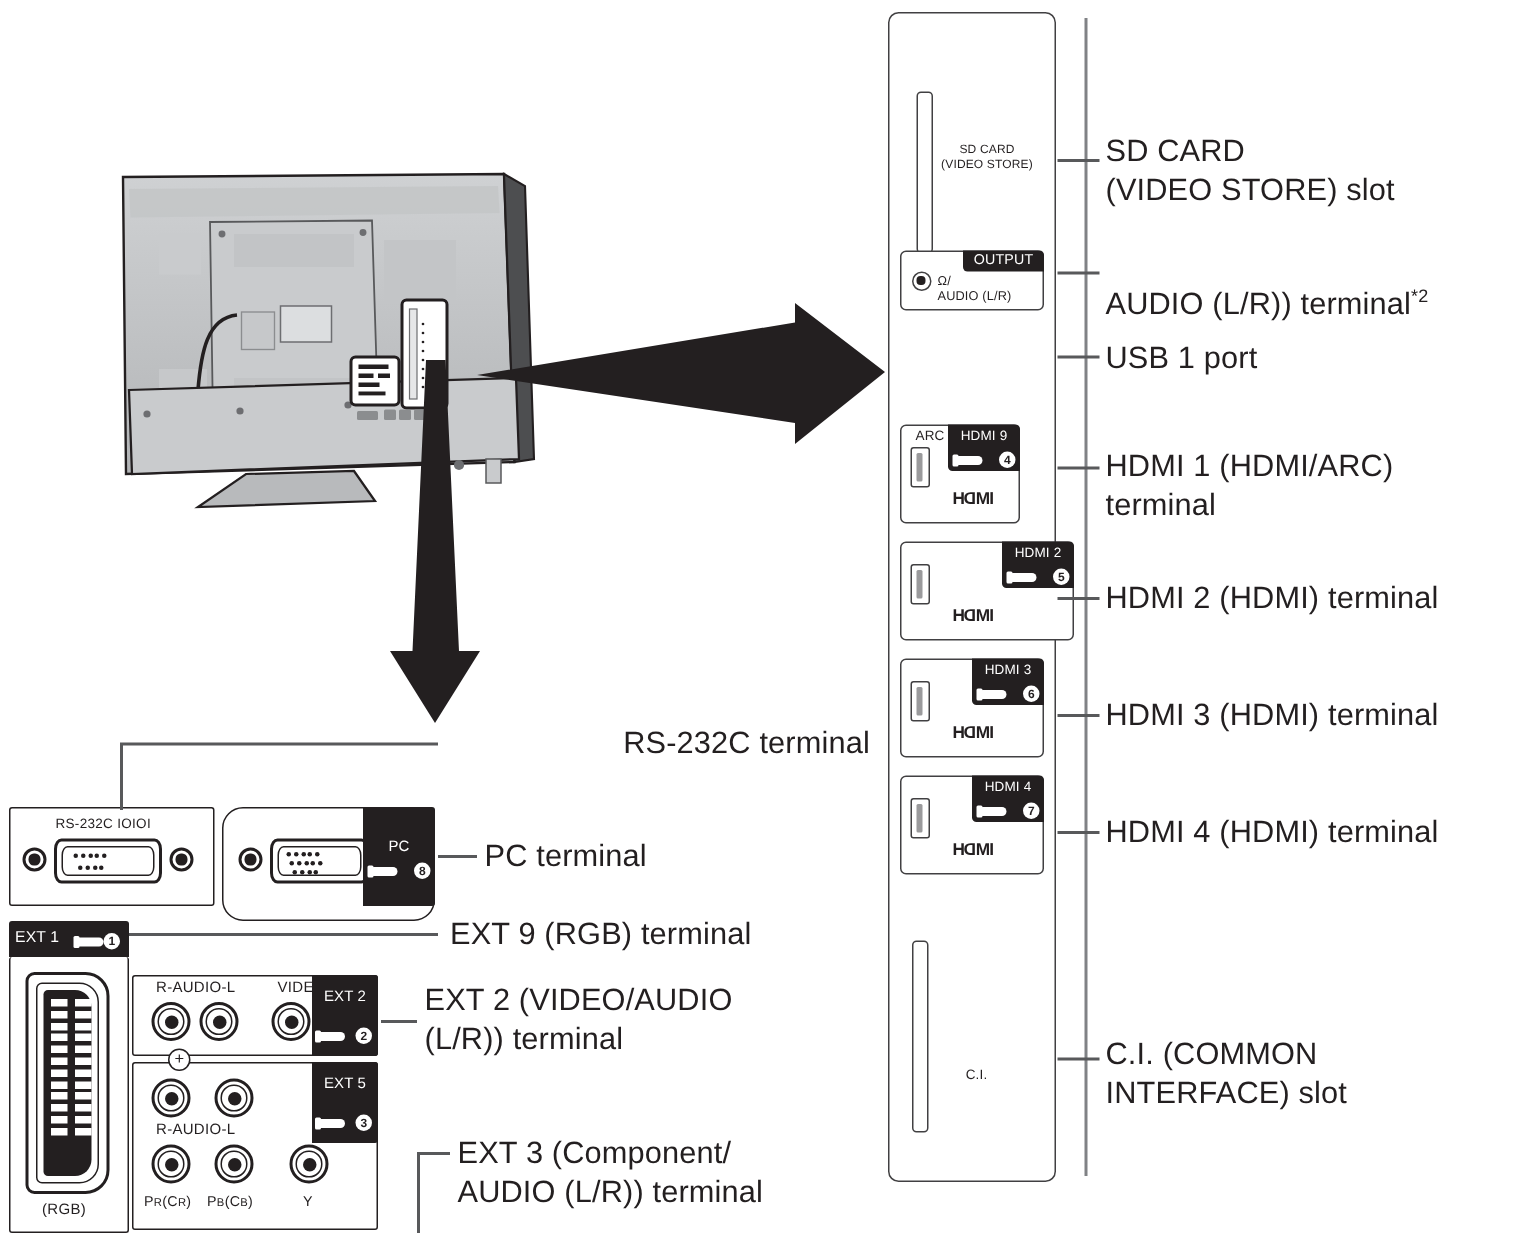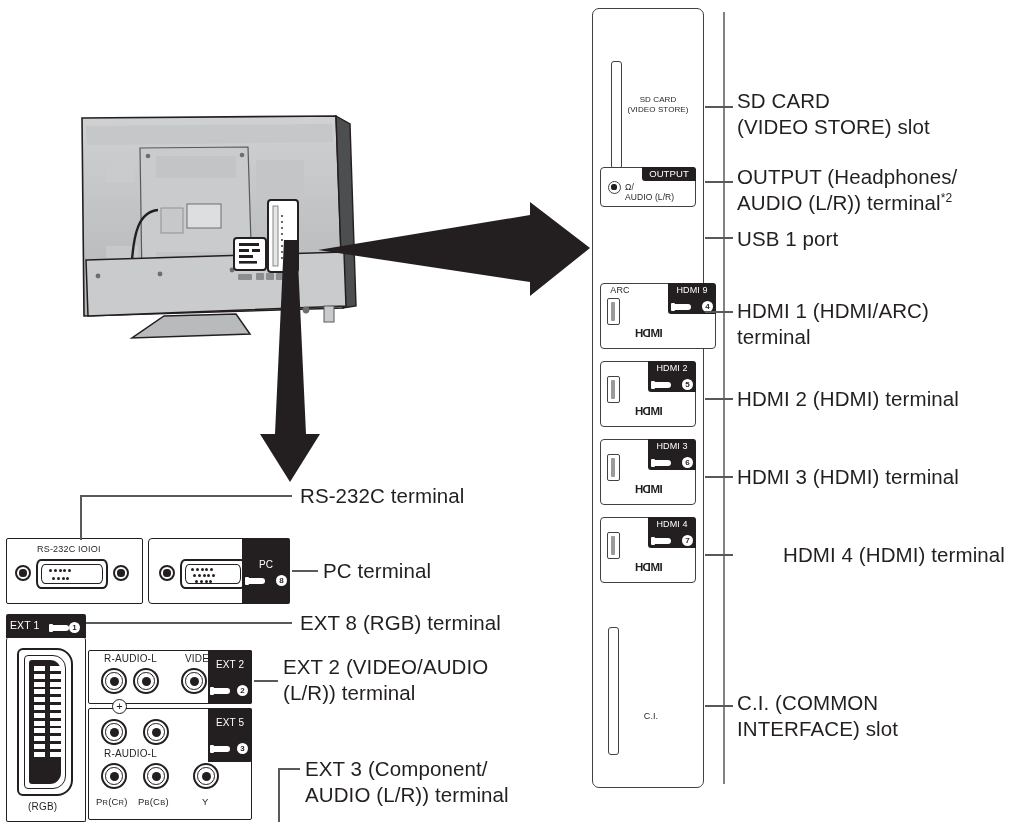--- a/index.html
+++ b/index.html
@@ -426,32 +426,32 @@
   <div class="term-box" style="left:7px; top:158px; width:96px; height:40px;">
     <div class="jack" style="left:7px; top:13px;"></div>
     <div class="badge" style="right:-1px; top:-1px; width:54px; height:14px; border-radius:0 3px 0 3px;">
       <div class="bl" style="top:1.5px; font-size:9.5px;">OUTPUT</div>
     </div>
     <div class="tiny" style="left:24px; top:15px; width:68px; text-align:left; font-size:8.5px;">Ω/
 AUDIO (L/R)</div>
   </div>
 
 
-  <div class="term-box" style="left:7px; top:274px; width:116px; height:66px;">
+  <div class="term-box" style="left:7px; top:274px; width:80px; height:66px;">
     <div class="tiny" style="left:3px; top:2px; width:32px; font-size:9px;">ARC</div>
     <div class="hdmi-port" style="left:6px; top:14px;"></div>
     <div class="badge" style="right:-1px; top:-1px; width:48px; height:31px; border-radius:0 3px 0 3px;">
       <div class="bl">HDMI 9</div>
       <div class="plug"></div>
       <div class="plugnum">4</div>
     </div>
     <div class="hdmi-logo" style="left:34px; top:43px;">H<i>D</i>MI</div>
   </div>
 
-  <div class="term-box" style="left:7px; top:352px; width:96px; height:66px;">
+  <div class="term-box" style="left:7px; top:352px; width:116px; height:66px;">
     <div class="hdmi-port" style="left:6px; top:14px;"></div>
     <div class="badge" style="right:-1px; top:-1px; width:48px; height:31px; border-radius:0 3px 0 3px;">
       <div class="bl">HDMI 2</div>
       <div class="plug"></div>
       <div class="plugnum">5</div>
     </div>
     <div class="hdmi-logo" style="left:34px; top:43px;">H<i>D</i>MI</div>
   </div>
 
   <div class="term-box" style="left:7px; top:430px; width:96px; height:66px;">
@@ -478,37 +478,37 @@
   <div class="tiny" style="left:40px; top:703px; width:36px; font-size:9px;text-align:center;">C.I.</div>
 </div>
 
 <div class="lead-thin-v abs" style="left:723px; top:12px; height:772px;"></div>
 
 <div class="lead-h" style="left:705px; top:106px; width:28px;"></div>
 <div class="callout" style="left:737px; top:88px; width:268px;">SD CARD
 (VIDEO STORE) slot</div>
 
 <div class="lead-h" style="left:705px; top:181px; width:28px;"></div>
-<div class="callout" style="left:737px; top:164px; width:275px;"><span>OUTPUT (Headphones/</span><br><span>AUDIO (L/R)) terminal</span><sup>*2</sup></div>
+<div class="callout" style="left:737px; top:164px; width:275px;"><br><span>AUDIO (L/R)) terminal</span><sup>*2</sup></div>
 
 <div class="lead-h" style="left:705px; top:237px; width:28px;"></div>
 <div class="callout" style="left:737px; top:226px; width:250px;">USB 1 port</div>
 
 <div class="lead-h" style="left:705px; top:311px; width:28px;"></div>
 <div class="callout" style="left:737px; top:298px; width:265px;">HDMI 1 (HDMI/ARC)
 terminal</div>
 
 <div class="lead-h" style="left:705px; top:398px; width:28px;"></div>
 <div class="callout" style="left:737px; top:386px; width:268px;">HDMI 2 (HDMI) terminal</div>
 
 <div class="lead-h" style="left:705px; top:476px; width:28px;"></div>
 <div class="callout" style="left:737px; top:464px; width:268px;">HDMI 3 (HDMI) terminal</div>
 
 <div class="lead-h" style="left:705px; top:554px; width:28px;"></div>
-<div class="callout" style="left:737px; top:542px; width:268px;text-align:right;">HDMI 4 (HDMI) terminal</div>
+<div class="callout" style="left:737px; top:542px; width:268px;">HDMI 4 (HDMI) terminal</div>
 
 <div class="lead-h" style="left:705px; top:705px; width:28px;"></div>
 <div class="callout" style="left:737px; top:690px; width:268px;">C.I. (COMMON
 INTERFACE) slot</div>
 
 <div class="panel" style="left:6px; top:538px; width:137px; height:66px;">
   <div class="micro" style="left:30px; top:5px;">RS-232C IOIOI</div>
   <div class="screw" style="left:8px; top:26px;"></div>
   <div class="dshell" style="left:29px; top:20px; width:72px; height:30px;">
     <div class="dshell2" style="left:3px; top:3px; right:3px; bottom:3px;"></div>
@@ -522,21 +522,21 @@
     <div class="dpins" style="left:14px; top:16px; grid-template-columns:repeat(4,3px);">
       <span></span>
         <span></span>
         <span></span>
         <span></span>
     </div>
   </div>
   <div class="screw" style="left:106px; top:26px;"></div>
 </div>
 
-<div class="panel" style="left:148px; top:538px; width:142px; height:66px; border-radius:4px;">
+<div class="panel" style="left:148px; top:538px; width:142px; height:76px; border-radius:14px;">
   <div class="screw" style="left:10px; top:26px;"></div>
   <div class="dshell" style="left:31px; top:20px; width:66px; height:30px;">
     <div class="dshell2" style="left:3px; top:3px; right:3px; bottom:3px;"></div>
     <div class="dpins" style="left:9px; top:7px; grid-template-columns:repeat(5,3px);">
       <span></span>
         <span></span>
         <span></span>
         <span></span>
         <span></span>
     </div>
@@ -557,21 +557,21 @@
   <div class="screw" style="left:102px; top:26px;"></div>
   <div class="badge" style="right:-1px; top:-1px; width:48px; height:66px; border-radius:0 2px 2px 0;">
     <div class="bl" style="top:22px; font-size:10px;">PC</div>
     <div class="plug" style="bottom:20px;"></div>
     <div class="plugnum" style="bottom:18.5px;">8</div>
   </div>
 </div>
 
 <div class="lead-v" style="left:80px; top:496px; height:44px;"></div>
 <div class="lead-h" style="left:80px; top:495px; width:212px;"></div>
-<div class="callout" style="left:300px; top:483px; width:280px;">RS-232C terminal</div>
+<div class="callout" style="left:300px; top:483px; width:280px;text-align:right;">RS-232C terminal</div>
 
 <div class="lead-h" style="left:292px; top:570px; width:26px;"></div>
 <div class="callout" style="left:323px; top:558px; width:250px;">PC terminal</div>
 
 <div class="badge" style="left:6px; top:614px; width:80px; height:24px; border-radius:2px 2px 0 0;">
   <div class="bl" style="top:6px; left:4px; right:auto; text-align:left; font-size:10.5px;">EXT 1</div>
   <div class="plug" style="left:46px; bottom:7px;"></div>
   <div class="plugnum" style="right:6px; bottom:5.5px;">1</div>
 </div>
 <div class="panel" style="left:6px; top:638px; width:80px; height:184px; border-top:none;">
@@ -602,21 +602,21 @@
       <span></span>
         <span></span>
         <span></span>
         <span></span>
     </div>
   </div>
   <div class="micro" style="left:21px; top:164px; font-size:10px;">(RGB)</div>
 </div>
 
 <div class="lead-h" style="left:86px; top:622px; width:206px;"></div>
-<div class="callout" style="left:300px; top:610px; width:300px;">EXT 8 (RGB) terminal</div>
+<div class="callout" style="left:300px; top:610px; width:300px;">EXT 9 (RGB) terminal</div>
 
 <div class="panel" style="left:88px; top:650px; width:164px; height:54px;">
   <div class="micro" style="left:15px; top:3px; font-size:10px;">R-AUDIO-L</div>
   <div class="micro" style="left:96px; top:3px; font-size:10px;">VIDEO</div>
   <div class="rca" style="left:12px; top:17px;"></div>
   <div class="rca" style="left:44px; top:17px;"></div>
   <div class="rca" style="left:92px; top:17px;"></div>
   <div class="badge" style="right:-1px; top:-1px; width:44px; height:54px; border-radius:0 2px 2px 0;">
     <div class="bl" style="top:10px; font-size:10px;">EXT 2</div>
     <div class="plug" style="left:5px; bottom:10px;"></div>

